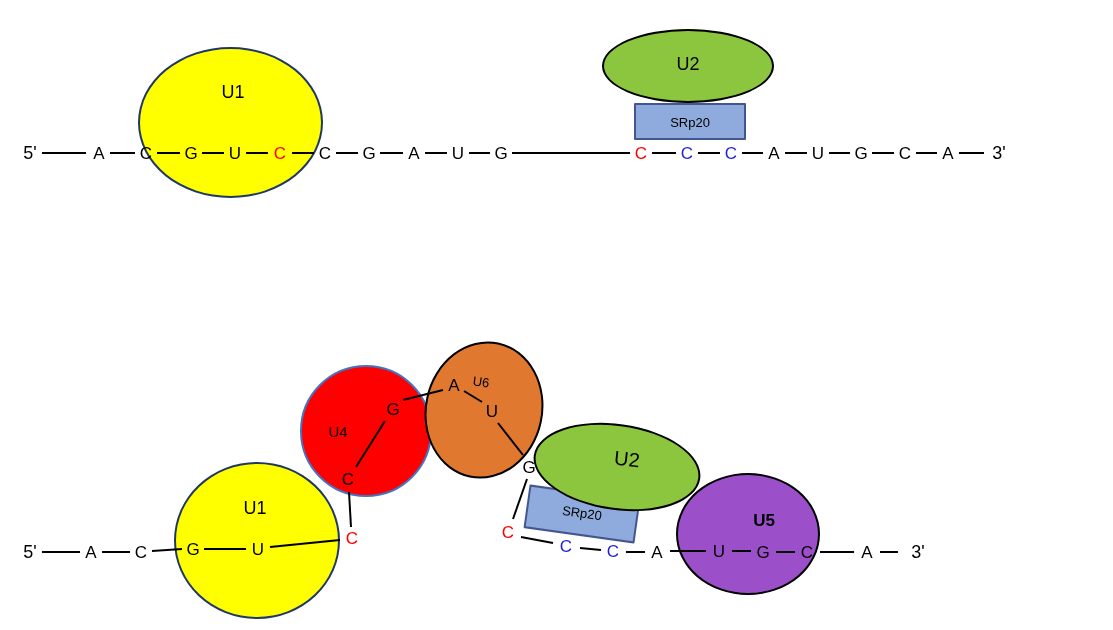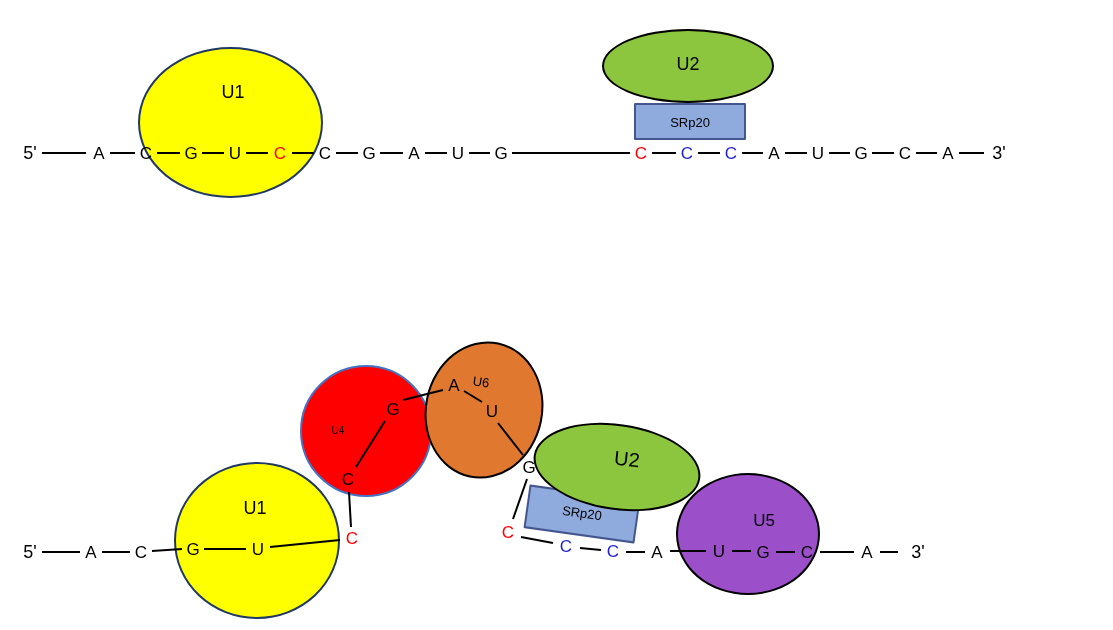--- a/index.html
+++ b/index.html
@@ -57,25 +57,25 @@
   <span class="nt term" style="left:999px;top:153px">3'</span>
 
   <div class="shape ellipse z1" style="left: 174px; top: 462px; width: 166px; height: 157px; border-width: 2.5px; background-color: rgb(255, 255, 0); border-color: rgb(31, 56, 100);"></div>
   <div class="shape ellipse z2" style="left: 300px; top: 365px; width: 132px; height: 132px; border-width: 2.5px; background-color: rgb(255, 0, 0); border-color: rgb(68, 114, 196);"></div>
   <div class="shape ellipse z3" style="left: 425px; top: 341px; width: 118px; height: 138px; transform: rotate(12deg); background-color: rgb(224, 121, 47); border-color: rgb(0, 0, 0);"></div>
   <div class="shape rect z3" style="left: 526px; top: 492px; width: 112px; height: 44px; transform: rotate(8deg); background-color: rgb(143, 170, 220); border-color: rgb(68, 86, 143);"></div>
   <div class="shape ellipse z4" style="left: 533px; top: 424px; width: 168px; height: 86px; transform: rotate(8deg); background-color: rgb(140, 198, 62); border-color: rgb(0, 0, 0);"></div>
   <div class="shape ellipse z5" style="left: 676px; top: 473px; width: 144px; height: 122px; background-color: rgb(155, 79, 200); border-color: rgb(0, 0, 0);"></div>
 
   <span class="lbl" style="left:255px;top:508px;font-size:18px;">U1</span>
-  <span class="lbl" style="left:338px;top:431px;font-size:10px;">U4</span>
+  <span class="lbl" style="left:338px;top:431px;font-size:15px;">U4</span>
   <span class="lbl" style="left:481px;top:382px;font-size:13px;transform:translate(-50%,-50%) rotate(8deg);">U6</span>
   <span class="lbl" style="left:627px;top:459px;font-size:20px;transform:translate(-50%,-50%) rotate(6deg);">U2</span>
   <span class="lbl" style="left:582px;top:513px;font-size:13px;transform:translate(-50%,-50%) rotate(8deg);">SRp20</span>
-  <span class="lbl" style="left:764px;top:520px;font-size:17px;">U5</span>
+  <span class="lbl" style="left:764px;top:520px;font-size:17px;font-weight:bold;">U5</span>
 
   <span class="nt term" style="left:30px;top:552px">5'</span>
   <span class="nt" style="left:91px;top:552px">A</span>
   <span class="nt" style="left:141px;top:552px">C</span>
   <span class="nt" style="left:193px;top:549px">G</span>
   <span class="nt" style="left:258px;top:549px">U</span>
   <span class="nt" style="left: 352px; top: 538px; color: rgb(255, 0, 0);">C</span>
   <span class="nt" style="left:348px;top:479px">C</span>
   <span class="nt" style="left:393px;top:409px">G</span>
   <span class="nt" style="left:454px;top:385px">A</span>

